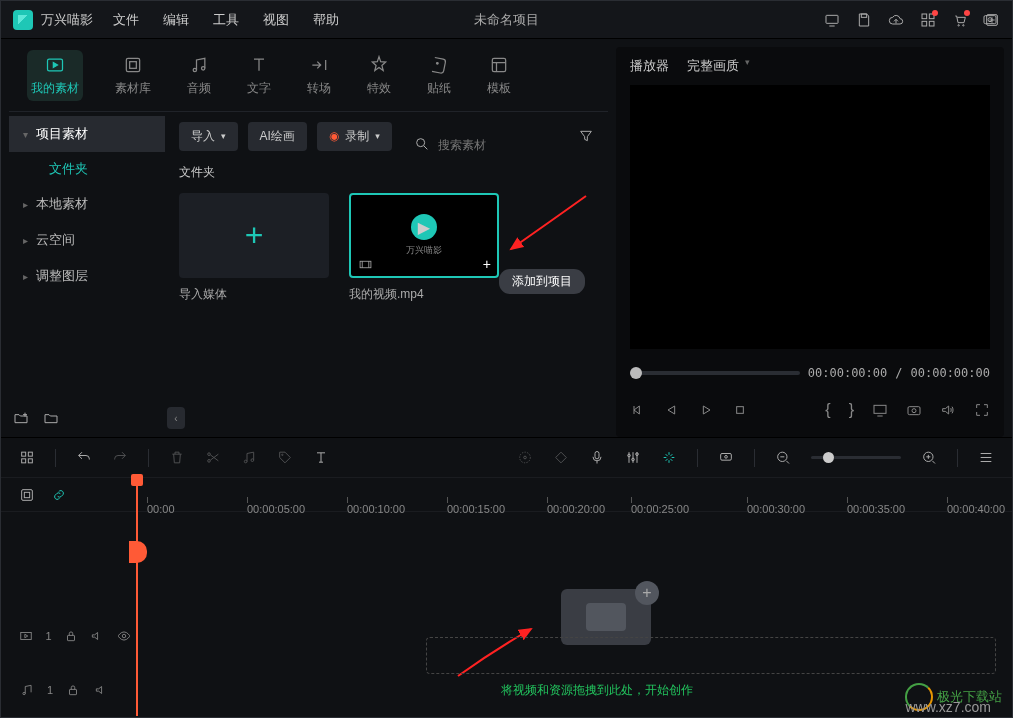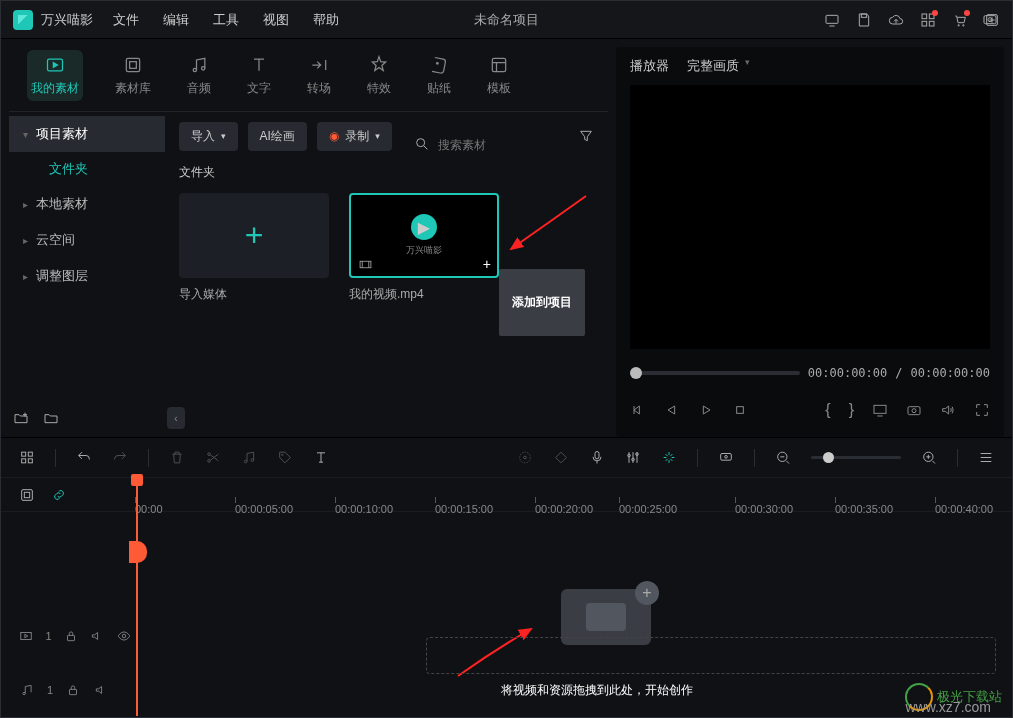--- a/index.html
+++ b/index.html
@@ -39,21 +39,21 @@
 .thumb { width:150px; display:flex; flex-direction:column; gap:8px; }
 .thumb-box { width:150px; height:85px; background:#1c1f25; border-radius:4px; display:flex; align-items:center; justify-content:center; position:relative; }
 .thumb-box.selected { border:2px solid #1ec7b6; background:#000; }
 .plus-big { font-size:32px; color:#1ec7b6; font-weight:200; }
 .thumb-label { font-size:12px; color:#aaa; }
 .thumb-inner-icon { width:26px; height:26px; background:#1ec7b6; border-radius:50%; margin-bottom:4px; display:flex; align-items:center; justify-content:center; }
 .thumb-inner { display:flex; flex-direction:column; align-items:center; }
 .thumb-inner span { font-size:9px; color:#888; }
 .thumb-corner-bl { position:absolute; bottom:4px; left:6px; color:#fff; }
 .thumb-corner-br { position:absolute; bottom:4px; right:6px; color:#fff; font-size:14px; }
-.tooltip { position:absolute; left:498px; top:268px; background:#3a3d44; color:#fff; padding:25px 13px; border-radius:2px; font-size:12px;font-weight:bold; }
+.tooltip { position:absolute; left:498px; top:268px; background:#3a3d44; color:#fff; padding:4px 13px; border-radius:11px; font-size:12px; }
 .preview-panel { flex:1; background:#0a0b0d; margin:8px 8px 0 0; border-radius:4px; display:flex; flex-direction:column; padding:10px 14px; }
 .preview-head { display:flex; align-items:center; gap:18px; font-size:13px; }
 .preview-view { flex:1; background:#000; margin:10px 0; }
 .preview-controls { display:flex; align-items:center; gap:8px; height:28px; }
 .slider-track { flex:1; height:4px; background:#2a2d33; border-radius:2px; position:relative; }
 .slider-thumb { width:12px; height:12px; background:#bbb; border-radius:50%; position:absolute; left:0; top:-4px; }
 .timecode { font-size:12px; color:#aaa; font-family:monospace; }
 .preview-buttons { display:flex; align-items:center; gap:18px; height:34px; margin-top:6px; color:#888; }
 .preview-buttons .spacer { flex:1; }
 .pbtn svg { width:16px; height:16px; fill:none; stroke:#888; stroke-width:1.5; }
@@ -61,35 +61,35 @@
 .tl-toolbar { height:40px; display:flex; align-items:center; padding:0 18px; gap:20px; color:#888; border-bottom:1px solid #1a1c20; }
 .tl-toolbar .ic svg { width:17px; height:17px; }
 .vdiv { width:1px; height:18px; background:#2a2d33; }
 .tl-toolbar .spacer { flex:1; }
 .auto-ic svg { stroke:#1ec7b6; }
 .zoom-slider { width:90px; height:3px; background:#2a2d33; border-radius:2px; position:relative; }
 .zoom-slider::after { content:""; position:absolute; left:12px; top:-4px; width:11px; height:11px; background:#ccc; border-radius:50%; }
 .tl-ruler-row { height:34px; display:flex; align-items:center; border-bottom:1px solid #1a1c20; }
 .tl-left { width:130px; display:flex; align-items:center; padding-left:18px; gap:16px; color:#888; }
 .tl-ruler { flex:1; position:relative; font-size:11px; color:#888; font-family:monospace; }
-.ruler-tick { position:absolute; top:8px; }
+.ruler-tick { position:absolute; top:8px;margin-left:12px; }
 .ruler-tick::before { content:""; position:absolute; top:-6px; left:0; width:1px; height:6px; background:#555; }
 .playhead { position:absolute; left:135px; top:475px; width:2px; height:240px; background:#ff5a36; z-index:5; }
 .playhead::before { content:""; position:absolute; top:-2px; left:-5px; width:12px; height:12px; background:#ff5a36; border-radius:2px; }
 .playhead-knob { position:absolute; left:128px; top:540px; width:18px; height:22px; background:#ff5a36; border-radius:0 10px 10px 0; z-index:6; }
 .tl-body { flex:1; display:flex; position:relative; }
 .tl-tracks-left { width:130px; display:flex; flex-direction:column; justify-content:flex-end; padding-bottom:10px; }
 .track-ctrl { height:34px; display:flex; align-items:center; gap:12px; padding-left:18px; color:#888; font-size:11px; }
 .track-ctrl svg { width:14px; height:14px; fill:none; stroke:#888; stroke-width:1.5; }
 .tl-tracks-right { flex:1; position:relative; }
 .drop-zone { position:absolute; left:295px; top:125px; width:570px; height:37px; border:1px dashed #444; border-radius:4px; }
 .drop-placeholder { position:absolute; left:430px; top:77px; width:90px; height:56px; background:#3a3d44; border-radius:6px; display:flex; align-items:center; justify-content:center; }
 .drop-placeholder::after { content:""; width:40px; height:28px; background:#52565e; border-radius:4px; }
 .drop-plus { position:absolute; top:-8px; right:-8px; width:24px; height:24px; background:#52565e; border-radius:50%; display:flex; align-items:center; justify-content:center; color:#aaa; font-size:16px; }
-.drop-text { position:absolute; left:370px; top:170px; font-size:12px; color:#ffffff; }
+.drop-text { position:absolute; left:370px; top:170px; font-size:12px; color:#22c55e; }
 .watermark { position:absolute; bottom:6px; right:10px; display:flex; align-items:center; gap:4px; font-size:13px; color:#4ab04a; opacity:0.9; }
 .watermark .logo-sw { width:28px; height:28px; border:2px solid #ffa500; border-radius:50%; border-left-color:#4ab04a; border-top-color:#4ab04a; position:relative; }
 .wm-url { position:absolute; bottom:2px; right:21px; font-size:14px; color:#999; }
 .arrow { position:absolute; pointer-events:none; }
 .collapse-btn { width:18px; height:22px; background:#272a30; border-radius:4px; display:flex; align-items:center; justify-content:center; color:#888; font-size:10px; }
 .snapshot-ic { position:absolute; right:14px; top:10px; }
 </style>
 </head>
 <body>
 

